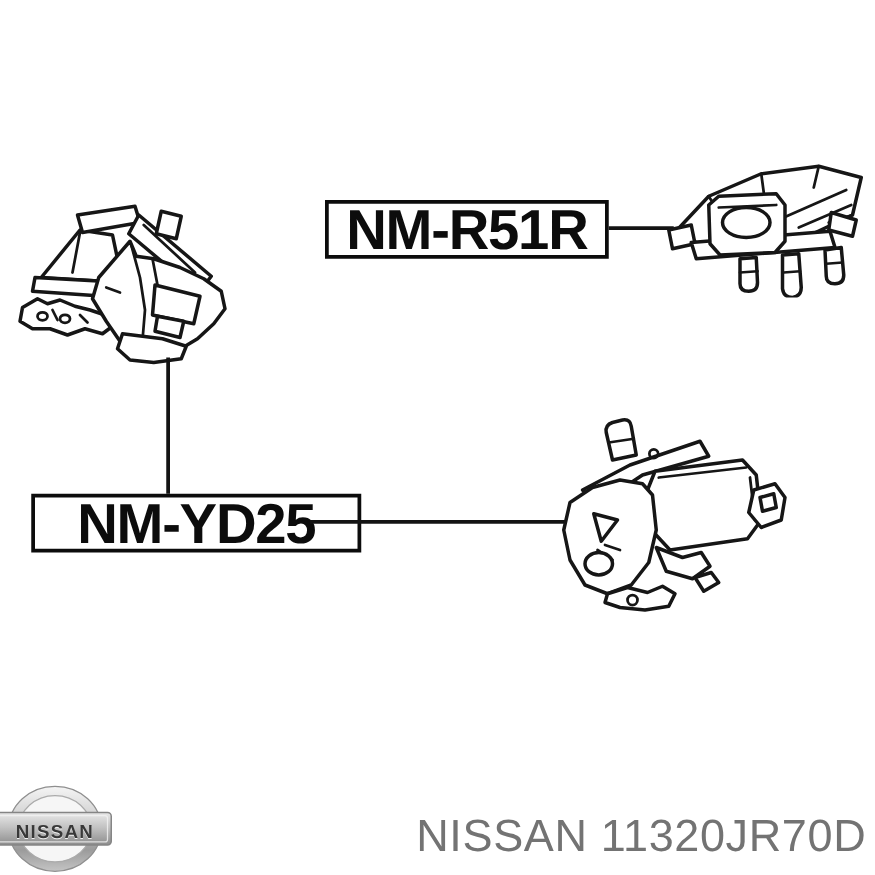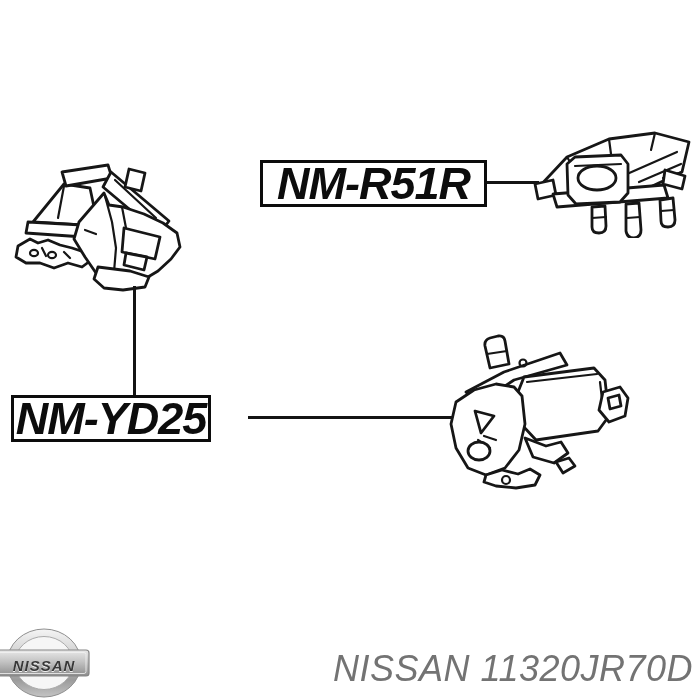--- a/index.html
+++ b/index.html
@@ -1,19 +1,18 @@
 <!DOCTYPE html>
 <html><head>
 <meta charset="utf-8">
 <style>
   html,body{margin:0;padding:0;background:#ffffff;}
   #canvas{
     position:relative;width:700px;height:700px;background:#ffffff;overflow:hidden;
     font-family:"Liberation Sans",sans-serif;
-    font-style:italic;
   }
   .abs{position:absolute;}
   .label-box{
     position:absolute;box-sizing:border-box;background:#ffffff;
     border:3px solid #0c0c0c;display:flex;align-items:center;justify-content:center;
     font-weight:bold;font-size:45px;line-height:1;letter-spacing:-1px;color:#0c0c0c;
     white-space:nowrap;
   }
   .connector{position:absolute;background:#141414;}
   .caption{
@@ -83,21 +82,21 @@
     <g>
       <path class="sketch" d="M61,81 L74,80 L75,100 Q75,107 68,107 Q61,107 61,101 Z"></path>
       <path class="detail" d="M61,92 L75,91"></path>
       <path class="sketch" d="M95,78 L108,77 L110,104 Q110,111 103,112 Q96,112 95,105 Z"></path>
       <path class="detail" d="M96,92 L109,91"></path>
       <path class="sketch" d="M129,74 L142,72 L144,94 Q144,101 137,101 Q130,101 130,95 Z"></path>
       <path class="detail" d="M130,85 L143,84"></path>
     </g>
   </svg>
 
-  <div class="label-box" style="left:11px;top:395px;width:200px;height:47px">
+  <div class="label-box" style="left:25px;top:395px;width:264px;height:47px">
     <span>NM-YD25</span>
   </div>
 
   <div class="connector" style="left:248px;top:416px;width:208px;height:3px"></div>
 
   <svg class="abs" style="left:448px;top:332px" width="182" height="158" viewBox="0 0 182 158">
     <g>
       <path class="sketch" d="M42,36 L37,14 Q36,8 42,6 L50,4 Q56,3 57,9 L61,32 Z"></path>
       <path class="detail" d="M39,22 L59,19"></path>
     </g>

